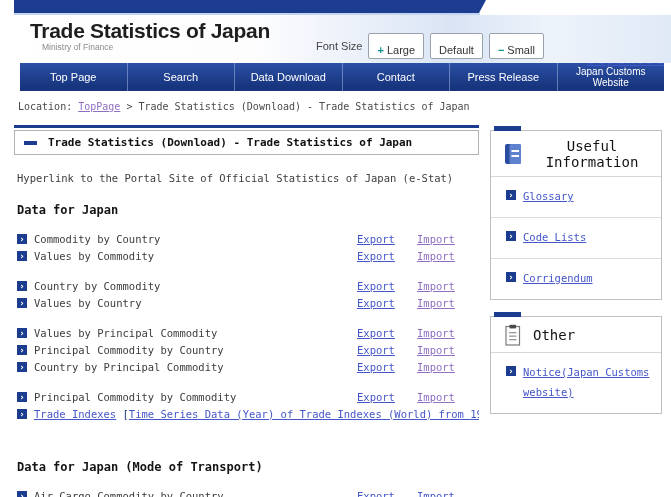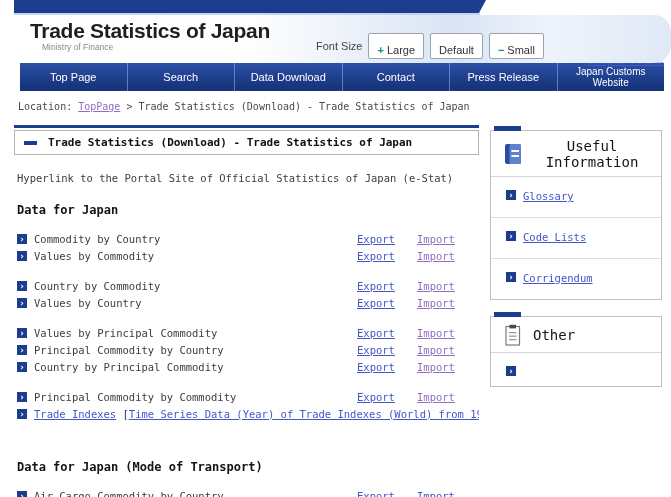--- a/index.html
+++ b/index.html
@@ -35,21 +35,20 @@
     color: #ffffff; font-size: 9.5px; text-decoration: none;
   }
   .lang { position: absolute; right: 7px; top: 1px; font-size: 16px; margin-top: 48px; }
   .lang .arrow { color: var(--navy); font-weight: bold; margin-right: 4px; }
   .lang a { color: var(--link); }
 
   
   .header {
     position: relative; height: 48px;
     background: linear-gradient(90deg,#ffffff 0%,#fdfdfe 38%,#e9eff9 55%,#d9e4f4 68%,#eef3fb 82%,#e0e9f6 100%);
-    border-radius: 17px;
   }
   .logo { position: absolute; left: 30px; top: 5px; cursor: pointer; }
   .logo-title {
     font-family: "Liberation Sans", sans-serif; font-weight: bold;
     font-size: 21px; color: #1e1e1e; letter-spacing: -0.3px; line-height: 1.05;
   }
   .logo-sub {
     font-family: "Liberation Sans", sans-serif; font-size: 8.5px; color: #8a8a8a; padding-left: 12px;
   }
   .fontsize {
@@ -288,17 +287,18 @@
               <rect x="3" y="2.5" width="13.5" height="18.5" fill="#ffffff" stroke="#7a7a7a" stroke-width="1.2"></rect>
               <rect x="6.5" y="0.8" width="6.5" height="3.6" fill="#4a4a4a"></rect>
               <rect x="6" y="8" width="7.5" height="1.3" fill="#9a9a9a"></rect>
               <rect x="6" y="11.5" width="7.5" height="1.3" fill="#9a9a9a"></rect>
               <rect x="6" y="15" width="7.5" height="1.3" fill="#9a9a9a"></rect>
             </svg></span>
           <span class="side-header-title">Other</span>
         </div>
         <div class="side-item">
           <span class="bullet">›</span>
+          <a href="#">Notice(Japan Customs website)</a>
         </div>
       </div>
     </div>
 
 </div>
 
 </body></html>

